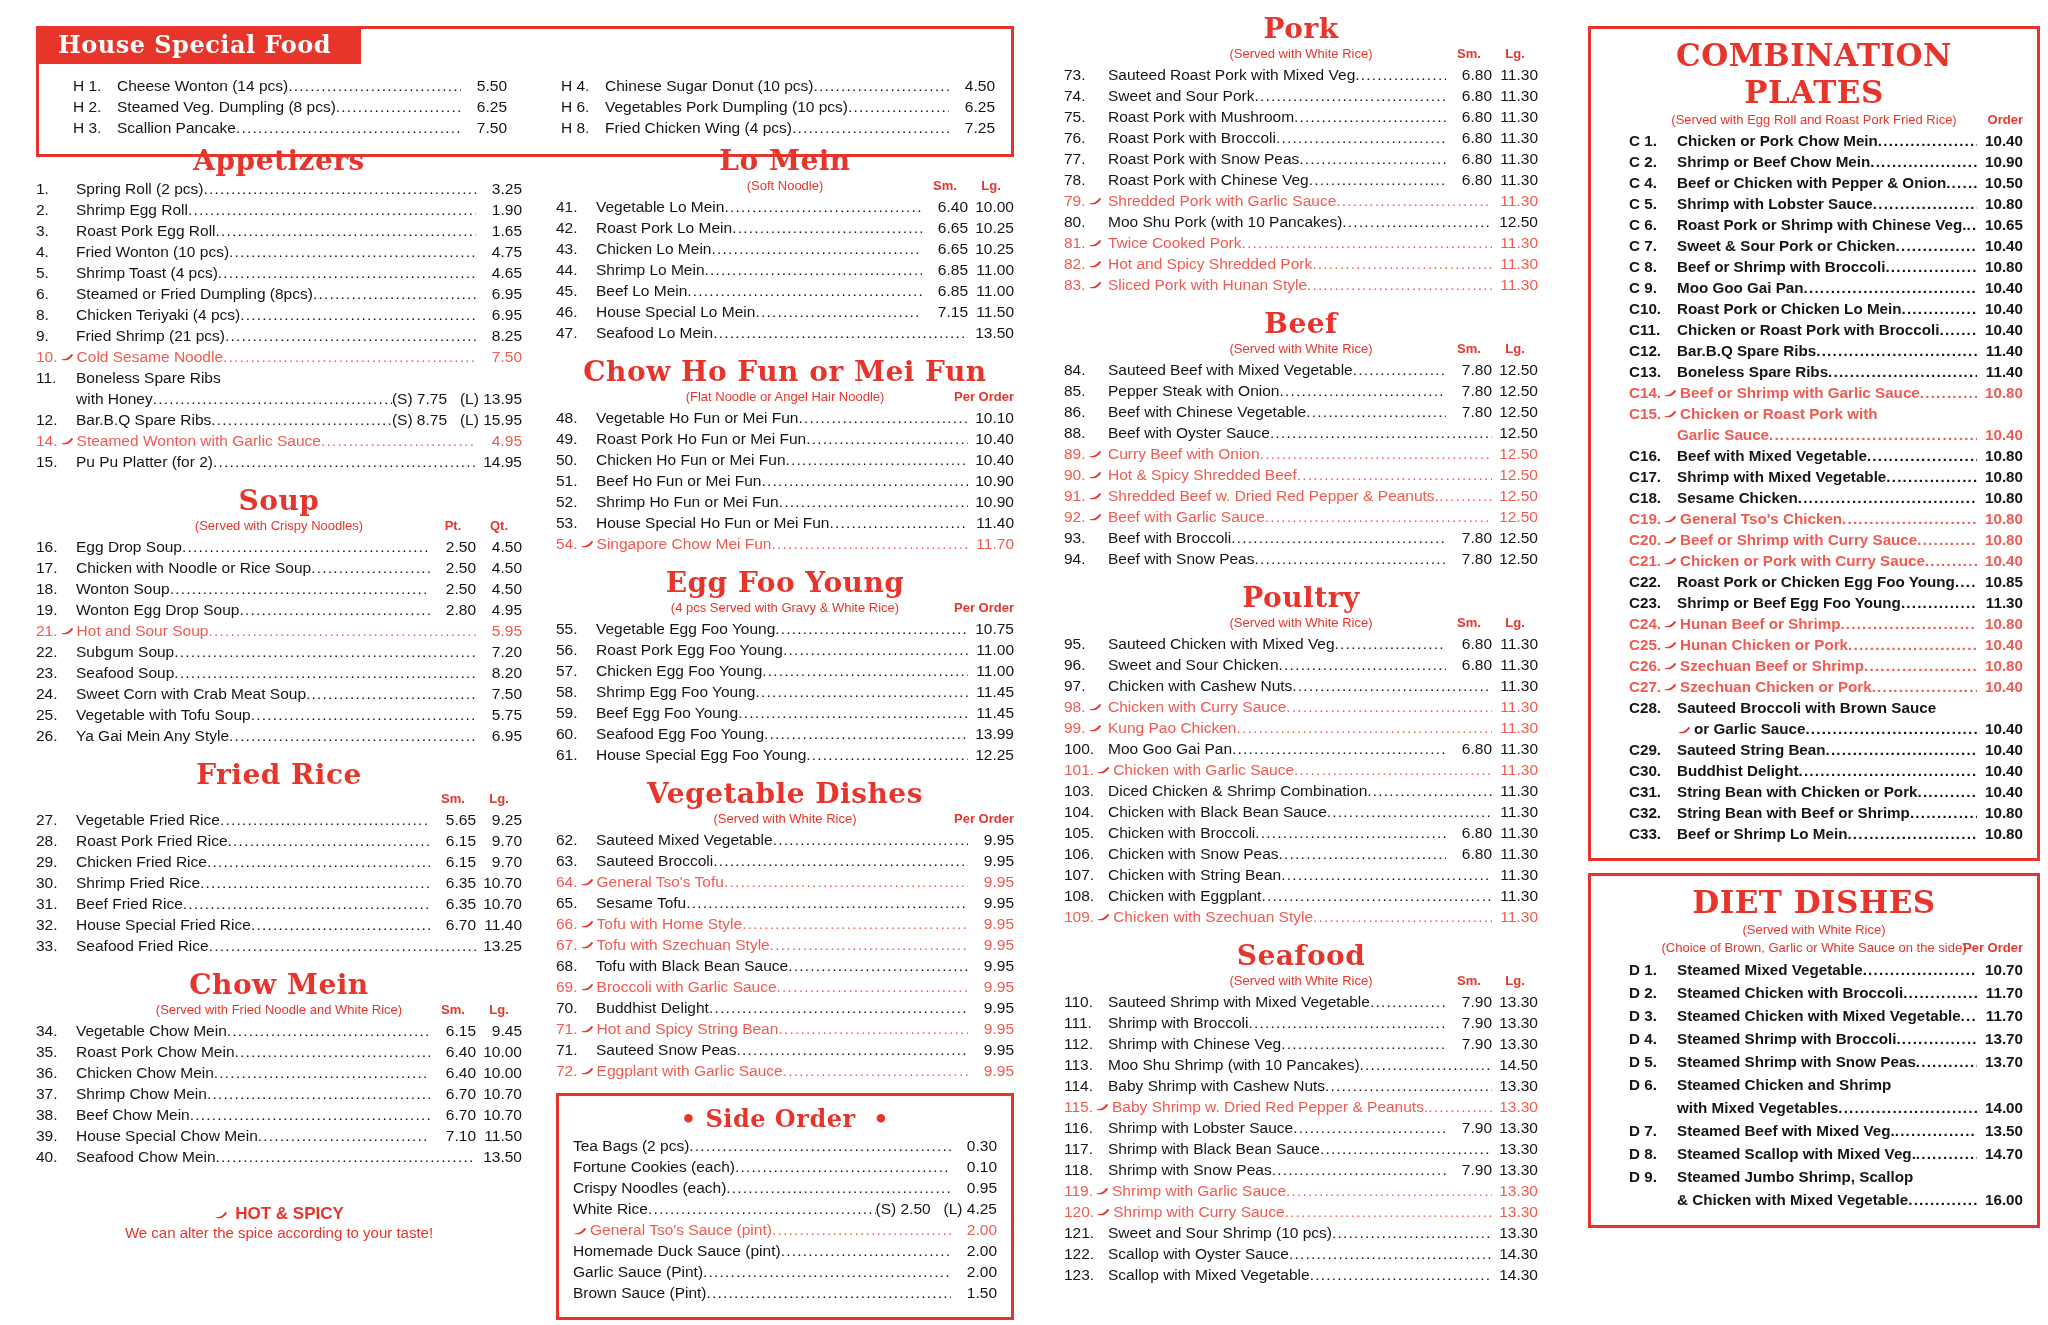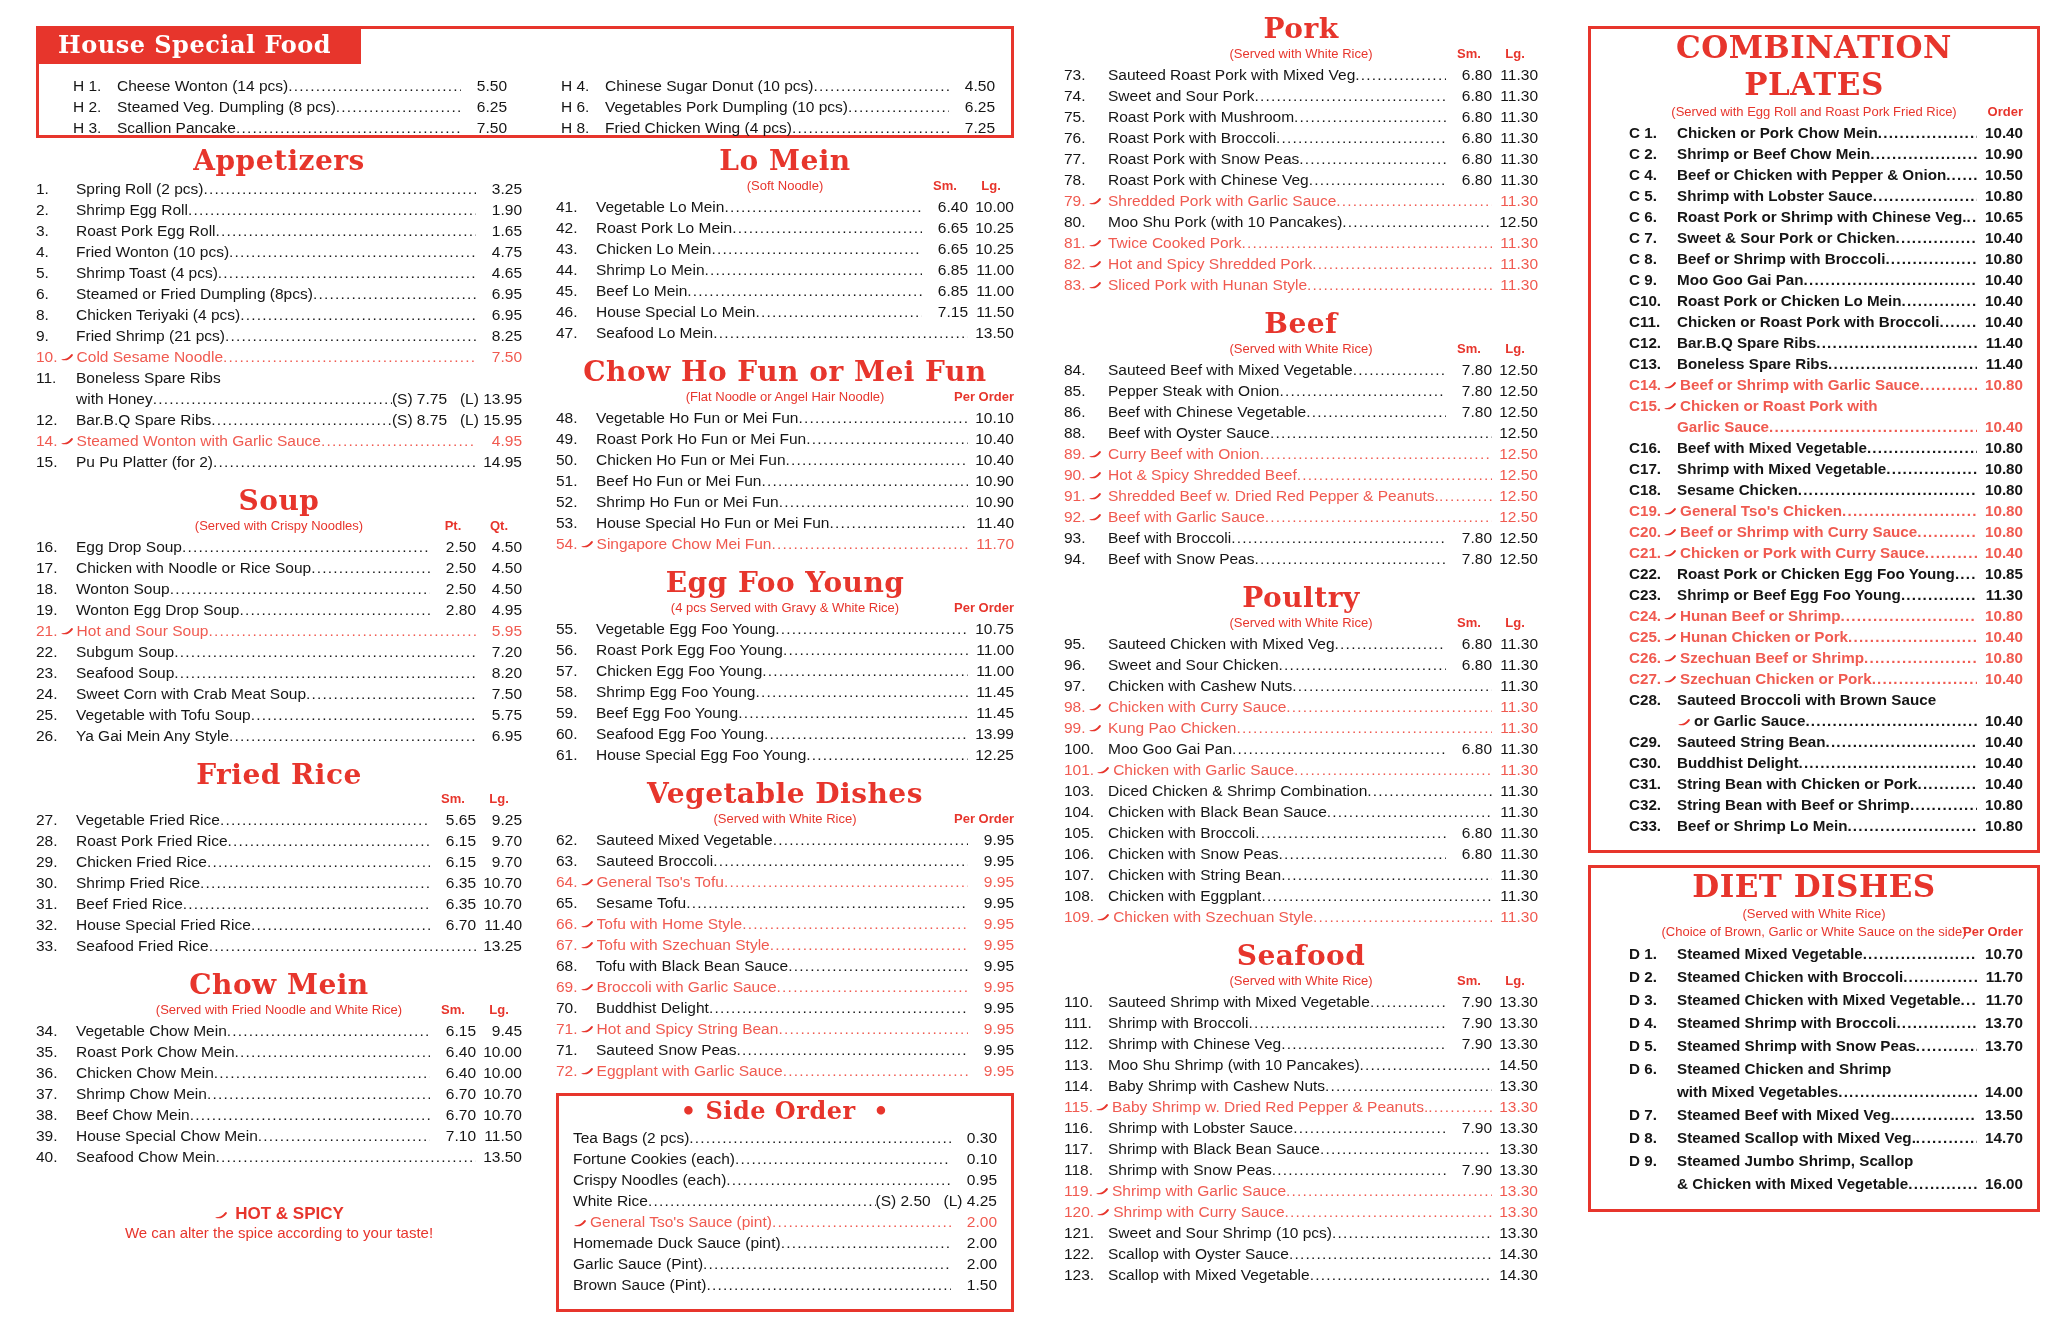--- a/index.html
+++ b/index.html
@@ -29,37 +29,37 @@
     font-family:"DejaVu Serif","Liberation Serif",serif;font-weight:bold;color:var(--red);
     text-align:center;font-size:28px;line-height:33px;letter-spacing:.5px;margin-bottom:1px;
   }
   .sec-title.big{font-size:31px;line-height:37px;}
   .sec-title.deco::before{content:"\2022\00a0 ";} .sec-title.deco::after{content:" \00a0\2022";}
   .subrow{position:relative;text-align:center;color:var(--red);font-size:13px;line-height:16px;min-height:15px;margin-bottom:2px;}
   .labels{position:absolute;right:0;bottom:0;display:inline-flex;font-weight:bold;}
   .labels .cl{display:inline-block;width:46px;text-align:center;}
   .labels.single .cl{width:auto;}
 
-  .boxed{border:3px solid var(--red);padding:0 14px 14px;}
+  .boxed{border:3px solid var(--red);padding:8px 14px 14px;}
   .boxed:not(.bold-items) .sec-title{font-size:24px;line-height:30px;}
   .bold-items .row{font-weight:bold;font-size:15.2px;line-height:21px;}
   .bold-items .no{flex-basis:48px;margin-left:24px;}
   .nonum .no{flex-basis:0;}
   .dietx .row{line-height:23px;}
 
   
   .col{position:absolute;}
   .col1{left:36px;top:144px;width:486px;}
   .col2{left:556px;top:144px;width:458px;}
   .col3{left:1064px;top:12px;width:474px;}
   .col3 .no{flex-basis:44px;}
   .col4{left:1588px;top:26px;width:452px;}
 
   
-  .house-box{position:absolute;left:36px;top:26px;width:978px;height:112px;border:3px solid var(--red);}
+  .house-box{position:absolute;left:36px;top:26px;width:978px;height:131px;border:3px solid var(--red);}
   .banner{
     position:absolute;top:-3px;left:-3px;height:38px;display:flex;align-items:center;
     background:var(--red);color:#fff;font-family:"DejaVu Serif","Liberation Serif",serif;
     font-weight:bold;font-size:24px;padding:0 30px 2px 22px;letter-spacing:.5px;
   }
   .house-cols{display:flex;gap:54px;padding:46px 16px 4px 34px;}
   .hcol{flex:1;min-width:0;}
   .hcol .no{flex-basis:44px;}
 
   

